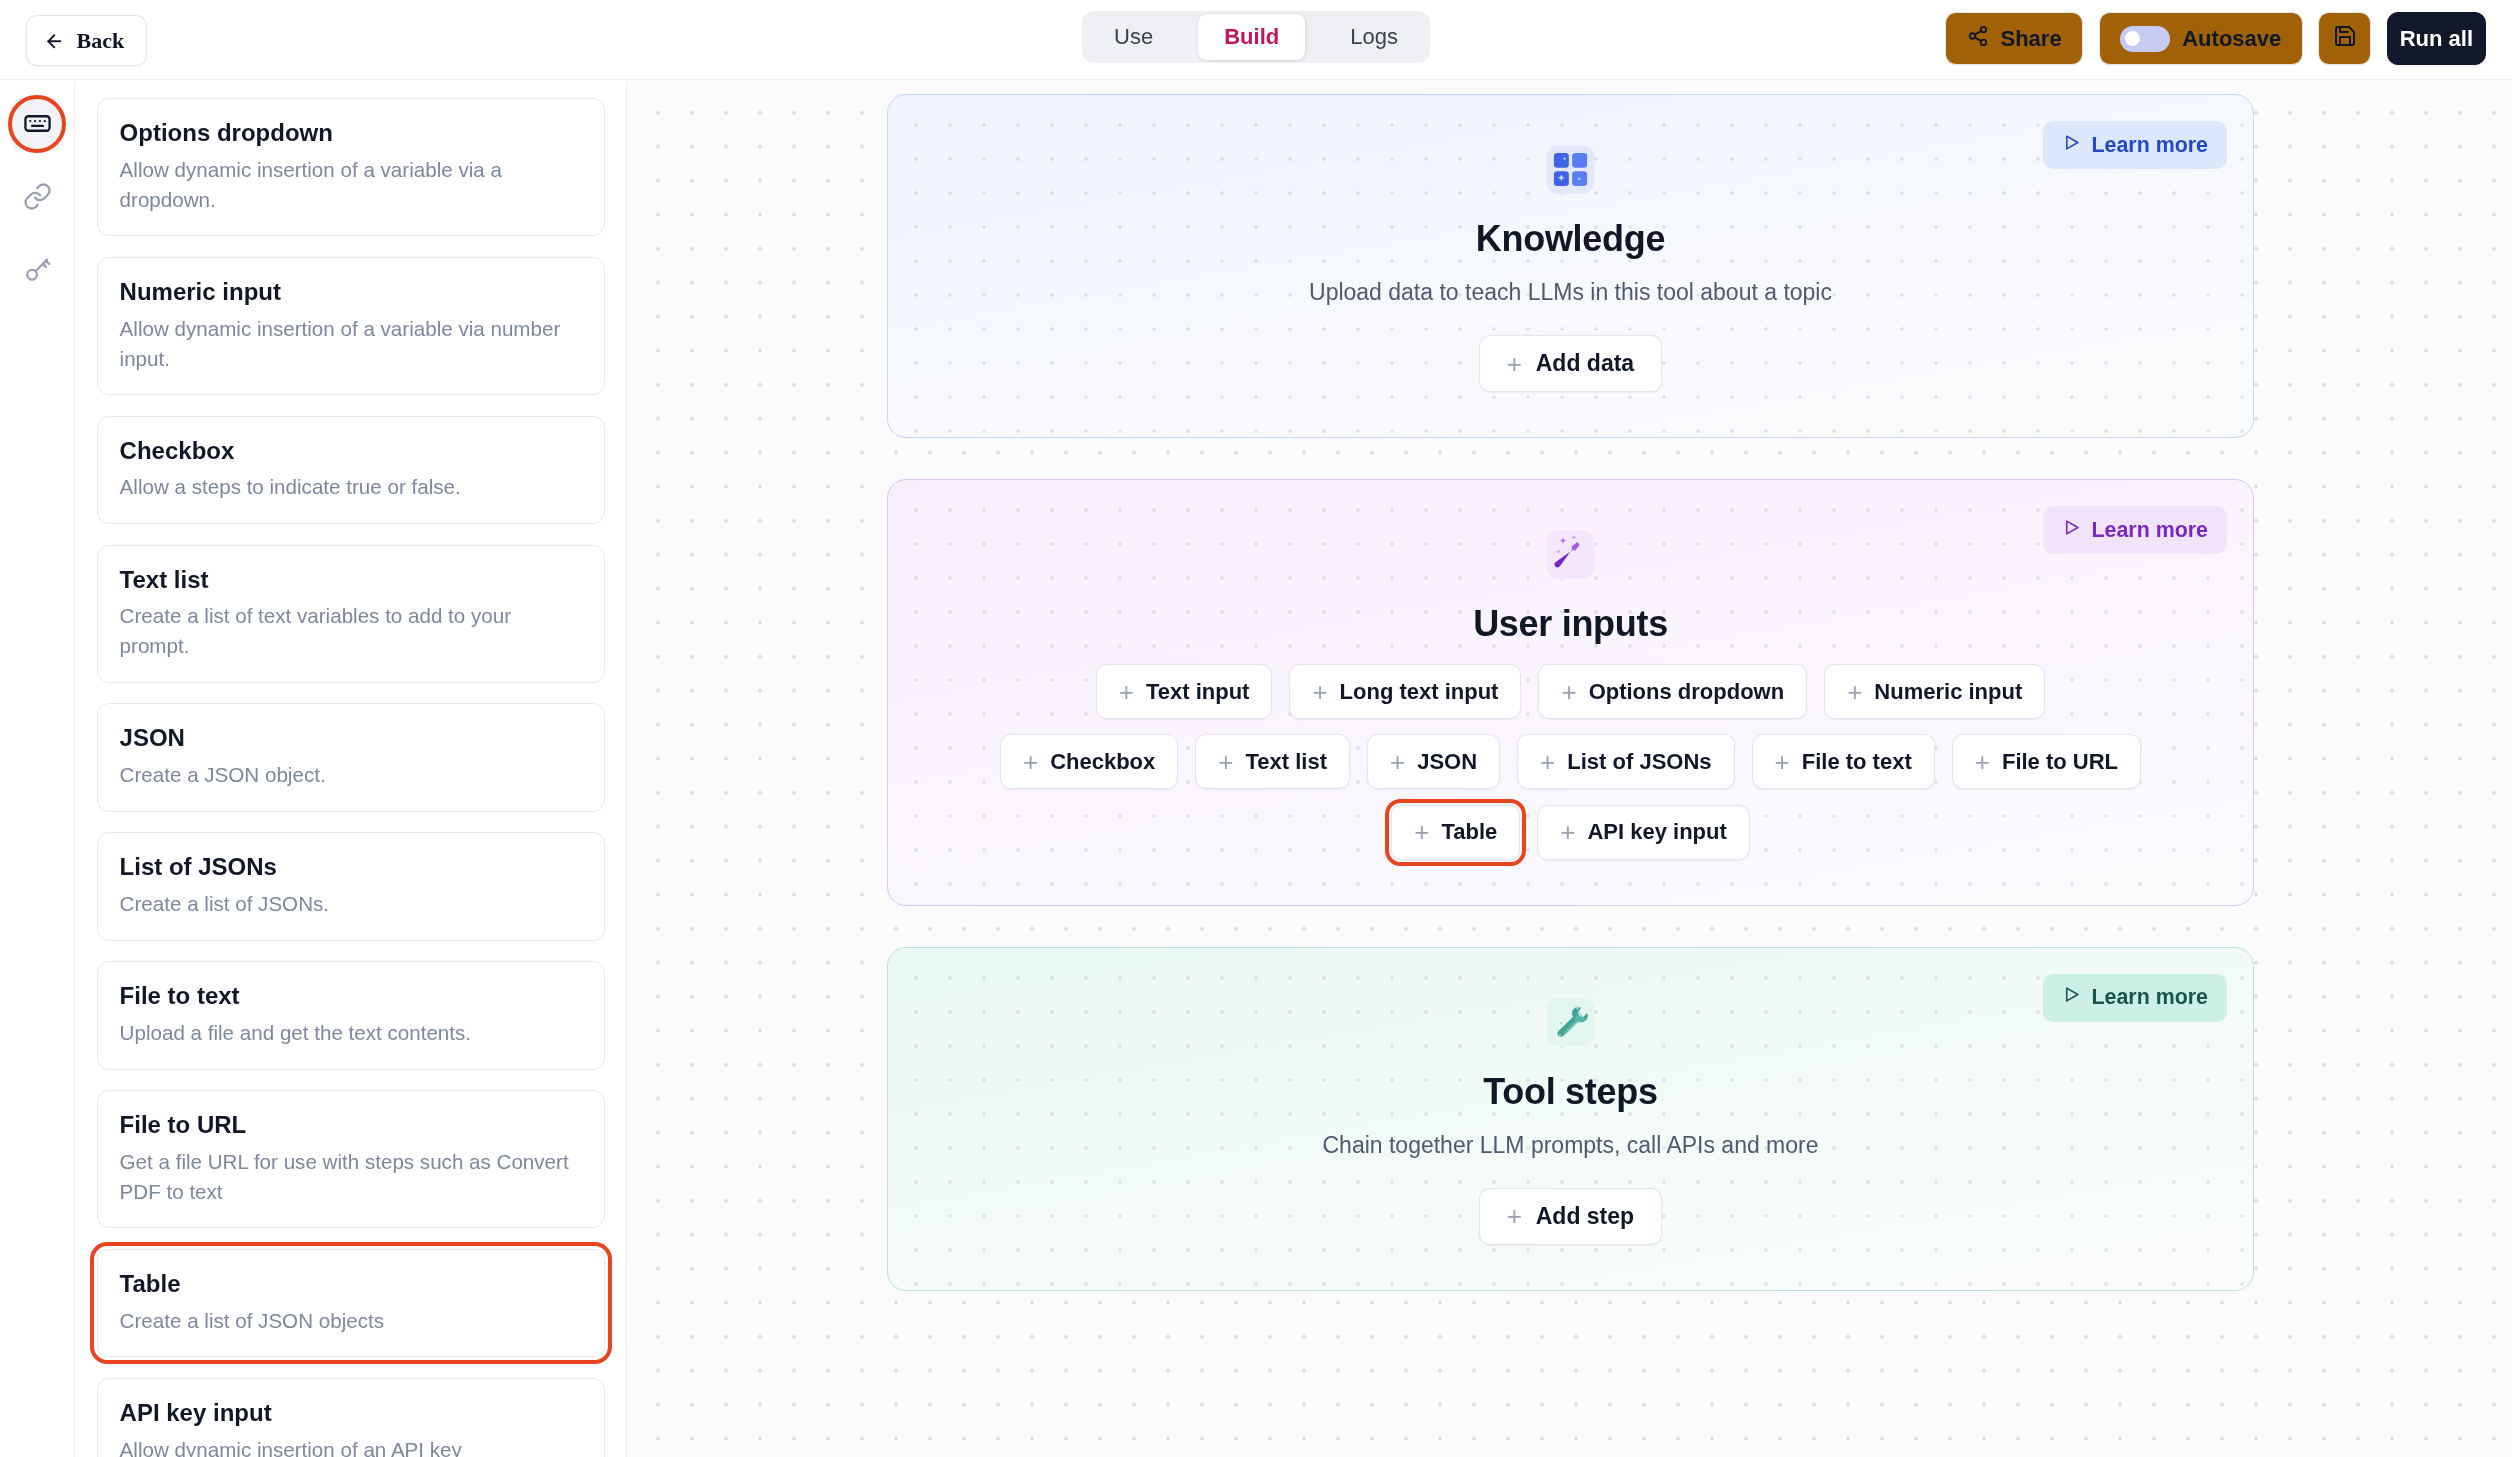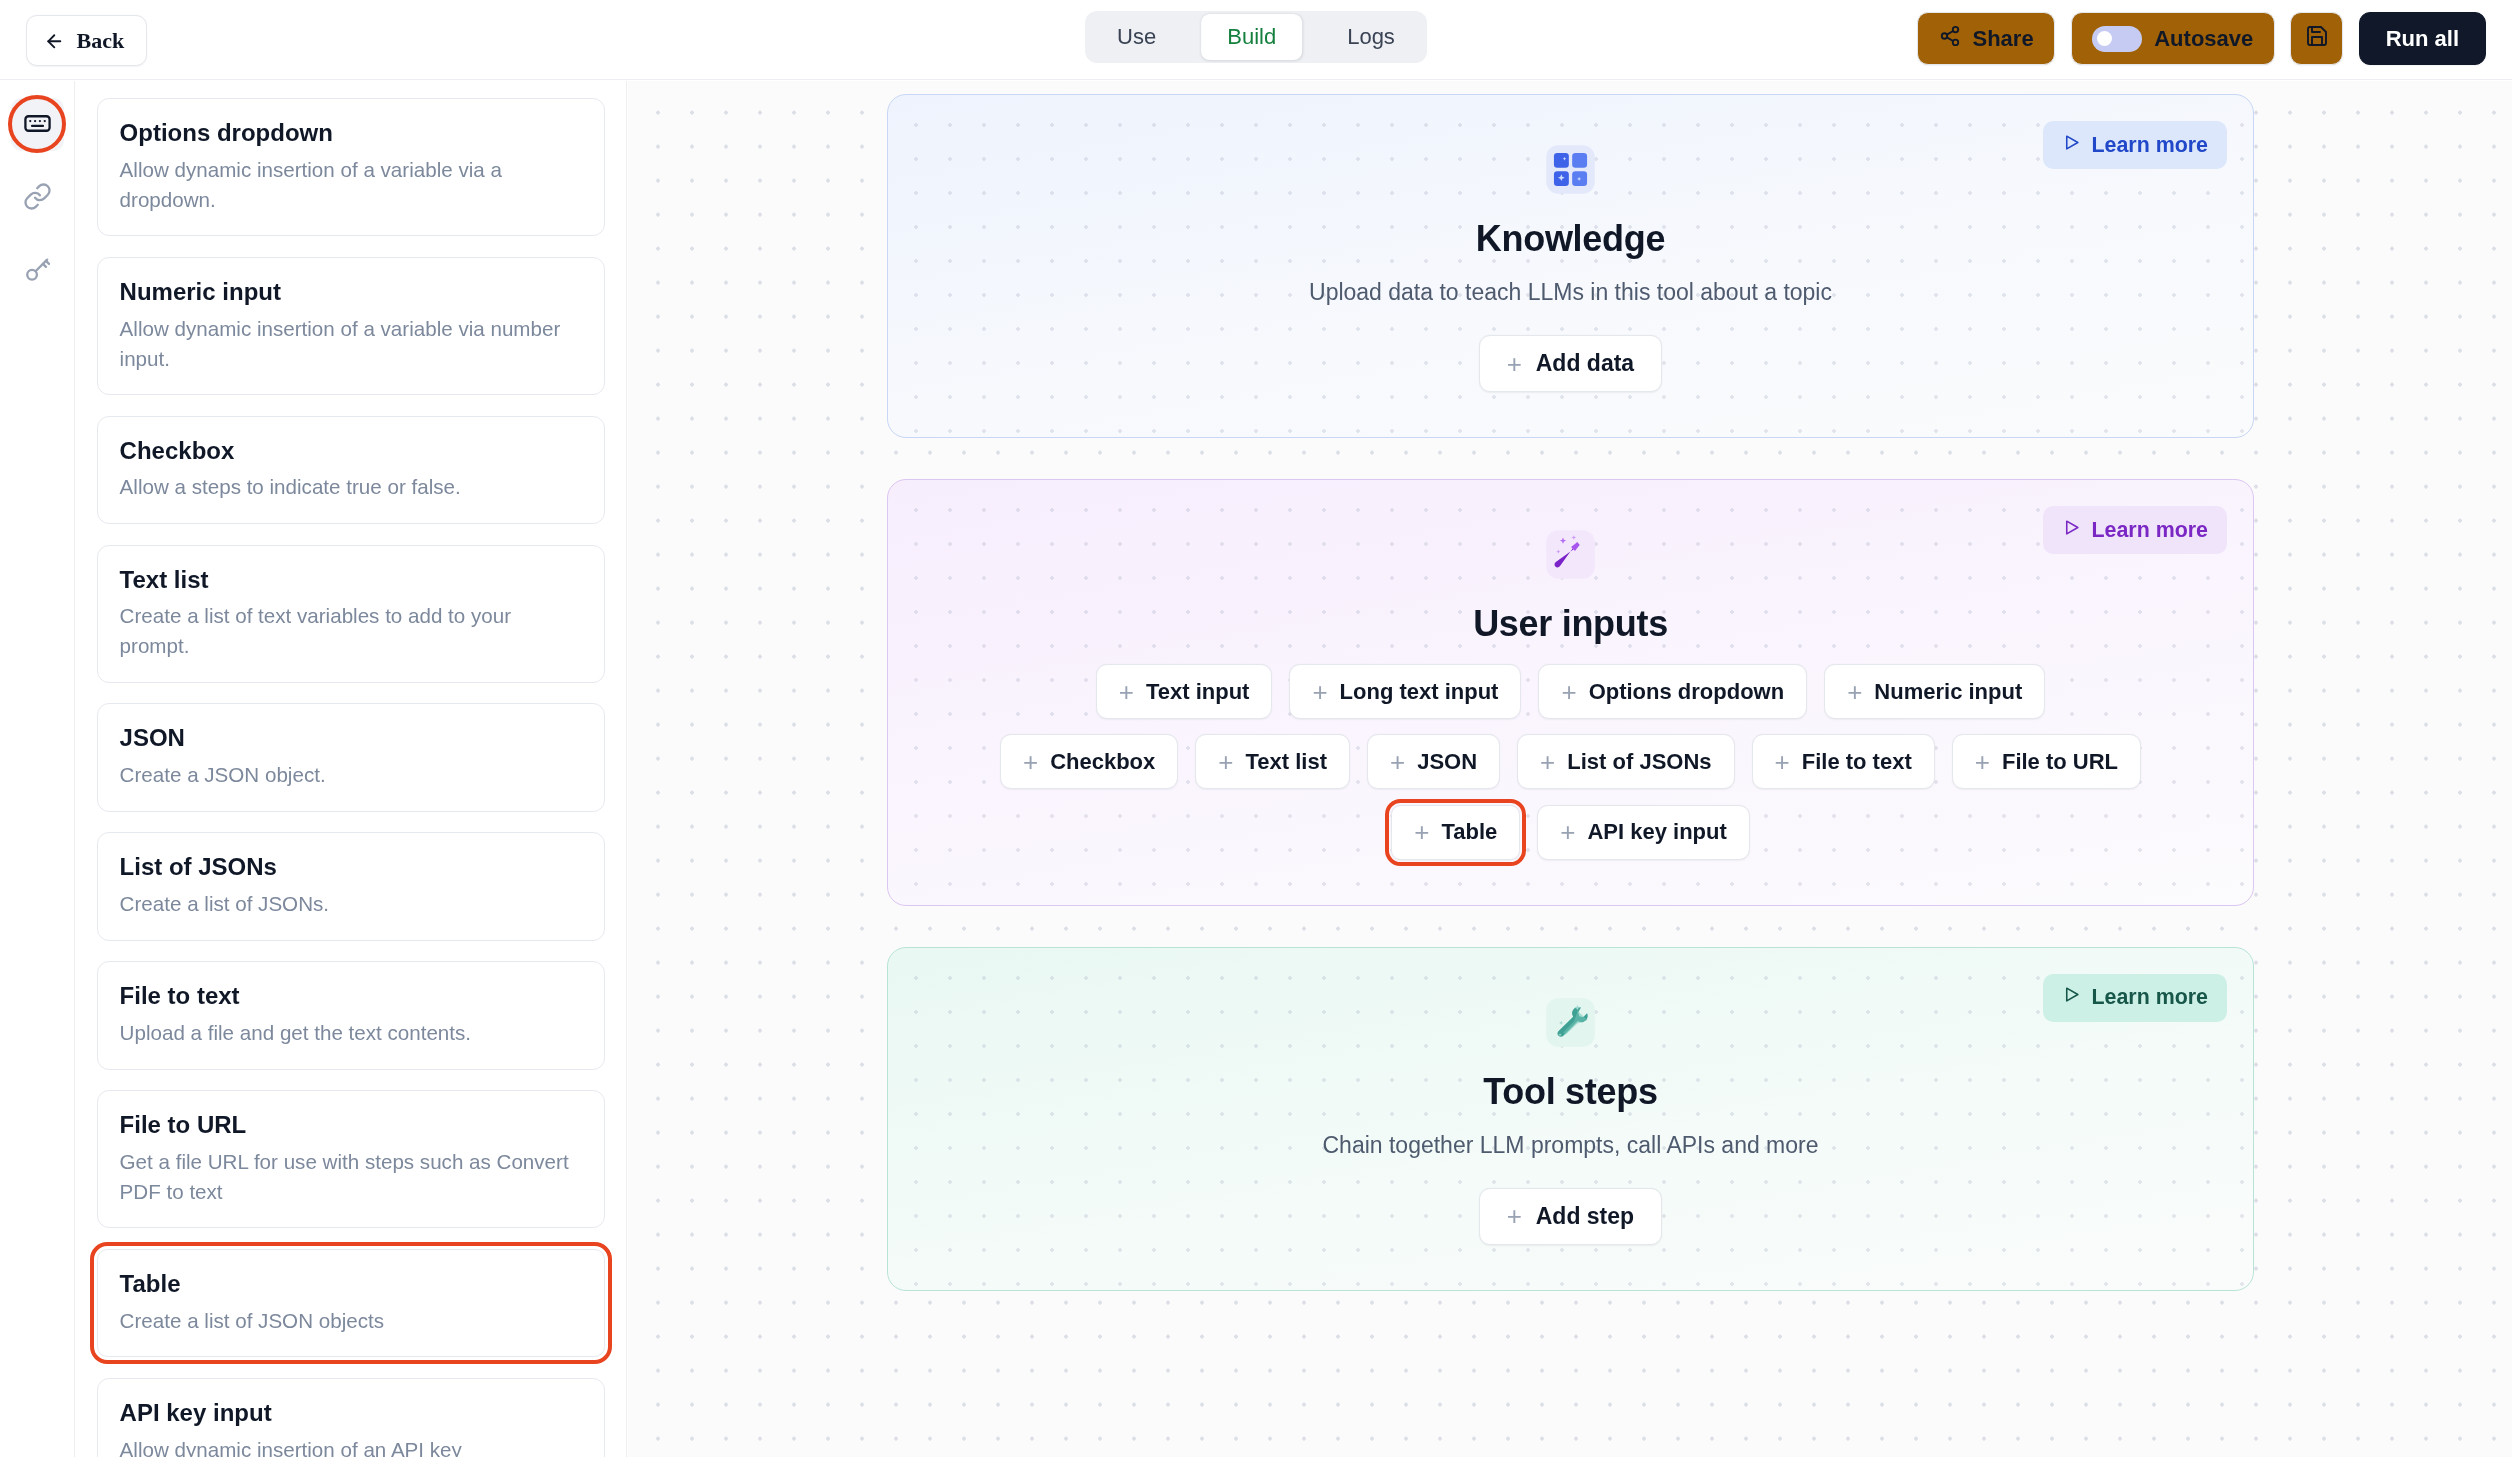--- a/index.html
+++ b/index.html
@@ -44,40 +44,40 @@
     gap: 19px;
   }
   .seg-item {
     height: 46px; padding: 0 26px;
     display: flex; align-items: center; justify-content: center;
     font-size: 22px; font-weight: 500; color: #3a4354;
     border-radius: 8.6px; cursor: pointer;
     white-space: nowrap;
   }
   .seg-item.active {
-    background: #ffffff; color: #15803d; font-weight: 400;
+    background: #ffffff; color: #be185d; font-weight: 700;
     box-shadow: 0 0.9px 2.6px rgba(16,24,40,.12);
   }
 
   .top-right {
     position: absolute; right: 26px; top: 12px;
     display: flex; align-items: center; gap: 15.4px;
   }
   .tb-btn {
     height: 53px; padding: 0 20.6px;
     display: flex; align-items: center; gap: 12px;
     background: #a16207; border: 0.9px solid #e4e7ec; border-radius: 11px;
     box-shadow: 0 0.9px 1.7px rgba(16,24,40,.05);
     font-size: 22px; font-weight: 600; color: #101828;
     cursor: pointer; white-space: nowrap;
   }
   .tb-btn.icon-only { padding: 0; width: 53px; justify-content: center; }
   .tb-btn.primary {
     background: #10182a; border-color: #10182a; color: #fff;
-    padding: 0 26px;
+    padding: 0 12px;
   }
   .toggle {
     width: 50px; height: 26px; border-radius: 13.7px;
     background: #c5cbf2; position: relative; flex: none;
   }
   .toggle::after {
     content: ""; position: absolute; left: 4.3px; top: 5.1px;
     width: 15.4px; height: 15.4px; border-radius: 50%; background: #fff;
   }
 

